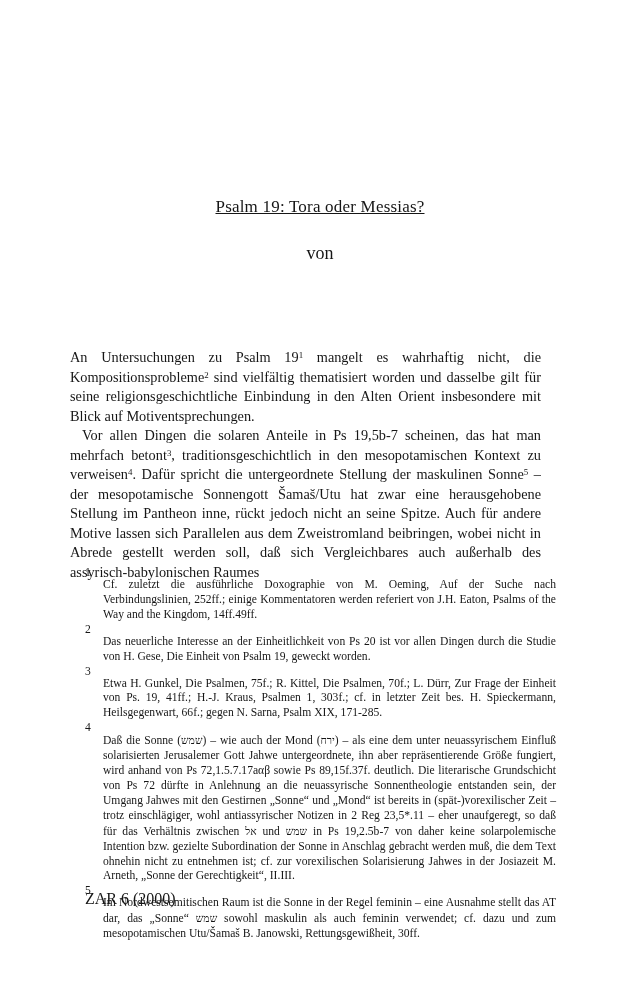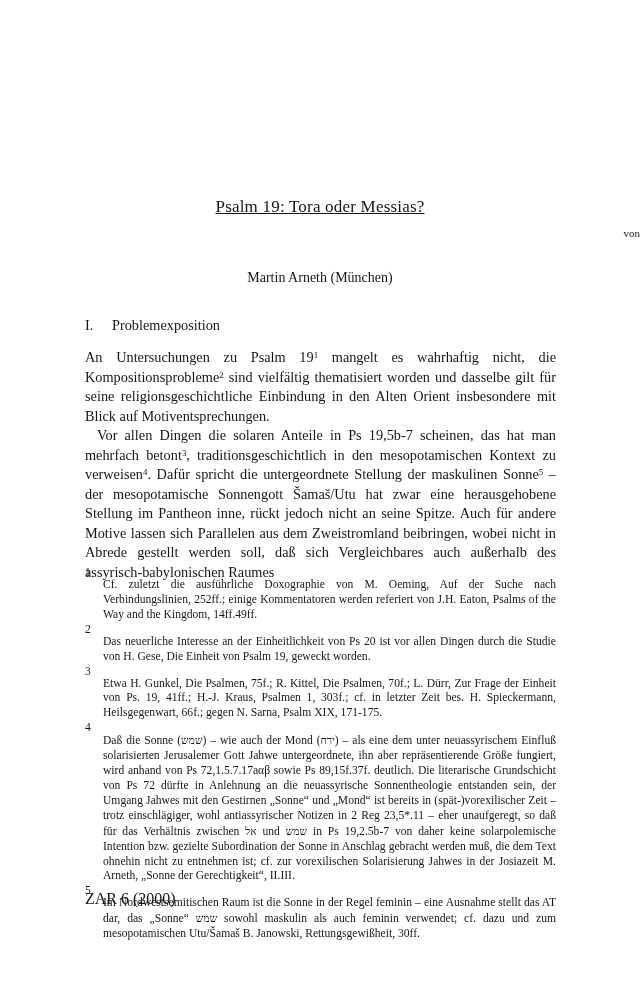--- a/index.html
+++ b/index.html
@@ -18,42 +18,42 @@
     top: 190px; left: 0; right: 0;
     text-align: center;
     font-size: 17px;
     font-weight: normal;
     margin: 7px;
     letter-spacing: 0.2px;
     text-decoration: underline;
   }
   .byline {
     position: absolute;
-    top: 227px; left: 0; right: 0;
-    text-align: right;
-    font-size: 11px;
+    top: 243px; left: 0; right: 0;
+    text-align: center;
+    font-size: 18px;
   }
   .author {
     position: absolute;
     top: 270px; left: 0; right: 0;
     text-align: center;
     font-size: 14px;
   }
   .section-heading {
     position: absolute;
     top: 317px; left: 85px; width: 471px;
     font-size: 14.3px;
   }
   .section-heading .sec-num {
     display: inline-block;
     width: 27px;
   }
   .body-text {
     position: absolute;
-    top: 348px; left: 85px; width: 471px;
+    top: 348px; left: 70px; width: 471px;
     font-size: 14.3px;
     line-height: 19.5px;
     text-align: justify;
   }
   .body-text p { margin: 0; }
   .body-text p.indent { text-indent: 12px; }
   .sup {
     font-size: 0.62em;
     position: relative;
     top: -0.45em;
@@ -90,45 +90,41 @@
 </style>
 </head>
 <body>
 
 <div class="page">
 
   <h1 class="title">Psalm 19: Tora oder Messias?</h1>
 
   <div class="byline">von</div>
 
-  <div class="author">Martin Arneth (München)</div>
 
-  <div class="section-heading">
-    <span class="sec-num">I.</span><span>Problemexposition</span>
-  </div>
 
   <div class="body-text">
     <p>An Untersuchungen zu Psalm 19<span class="sup">1</span> mangelt es wahrhaftig nicht, die Kompositionsprobleme<span class="sup">2</span> sind vielfältig thematisiert worden und dasselbe gilt für seine religionsgeschichtliche Einbindung in den Alten Orient insbesondere mit Blick auf Motiventsprechungen.</p>
     <p class="indent">Vor allen Dingen die solaren Anteile in Ps 19,5b-7 scheinen, das hat man mehrfach betont<span class="sup">3</span>, traditionsgeschichtlich in den mesopotamischen Kontext zu verweisen<span class="sup">4</span>. Dafür spricht die untergeordnete Stellung der maskulinen Sonne<span class="sup">5</span> – der mesopotamische Sonnengott Šamaš/Utu hat zwar eine herausgehobene Stellung im Pantheon inne, rückt jedoch nicht an seine Spitze. Auch für andere Motive lassen sich Parallelen aus dem Zweistromland beibringen, wobei nicht in Abrede gestellt werden soll, daß sich Vergleichbares auch außerhalb des assyrisch-babylonischen Raumes</p>
   </div>
 
   <div class="footnotes">
     <div class="footnote">
       <span class="fn-num">1</span>
       <span class="fn-text">Cf. zuletzt die ausführliche Doxographie von M. Oeming, Auf der Suche nach Verbindungslinien, 252ff.; einige Kommentatoren werden referiert von J.H. Eaton, Psalms of the Way and the Kingdom, 14ff.49ff.</span>
     </div>
 
     <div class="footnote">
       <span class="fn-num">2</span>
       <span class="fn-text">Das neuerliche Interesse an der Einheitlichkeit von Ps 20 ist vor allen Dingen durch die Studie von H. Gese, Die Einheit von Psalm 19, geweckt worden.</span>
     </div>
 
     <div class="footnote">
       <span class="fn-num">3</span>
-      <span class="fn-text">Etwa H. Gunkel, Die Psalmen, 75f.; R. Kittel, Die Psalmen, 70f.; L. Dürr, Zur Frage der Einheit von Ps. 19, 41ff.; H.-J. Kraus, Psalmen 1, 303f.; cf. in letzter Zeit bes. H. Spieckermann, Heilsgegenwart, 66f.; gegen N. Sarna, Psalm XIX, 171-175.</span>
+      <span class="fn-text">Etwa H. Gunkel, Die Psalmen, 75f.; R. Kittel, Die Psalmen, 70f.; L. Dürr, Zur Frage der Einheit von Ps. 19, 41ff.; H.-J. Kraus, Psalmen 1, 303f.; cf. in letzter Zeit bes. H. Spieckermann, Heilsgegenwart, 66f.; gegen N. Sarna, Psalm XIX, 171-285.</span>
     </div>
 
     <div class="footnote">
       <span class="fn-num">4</span>
       <span class="fn-text">Daß die Sonne (<span class="heb">שמש</span>) – wie auch der Mond (<span class="heb">ירח</span>) – als eine dem unter neuassyrischem Einfluß solarisierten Jerusalemer Gott Jahwe untergeordnete, ihn aber repräsentierende Größe fungiert, wird anhand von Ps 72,1.5.7.17aαβ sowie Ps 89,15f.37f. deutlich. Die literarische Grundschicht von Ps 72 dürfte in Anlehnung an die neuassyrische Sonnentheologie entstanden sein, der Umgang Jahwes mit den Gestirnen „Sonne“ und „Mond“ ist bereits in (spät-)vorexilischer Zeit – trotz einschlägiger, wohl antiassyrischer Notizen in 2 Reg 23,5*.11 – eher unaufgeregt, so daß für das Verhältnis zwischen <span class="heb">אל</span> und <span class="heb">שמש</span> in Ps 19,2.5b-7 von daher keine solarpolemische Intention bzw. gezielte Subordination der Sonne in Anschlag gebracht werden muß, die dem Text ohnehin nicht zu entnehmen ist; cf. zur vorexilischen Solarisierung Jahwes in der Josiazeit M. Arneth, „Sonne der Gerechtigkeit“, II.III.</span>
     </div>
 
     <div class="footnote">
       <span class="fn-num">5</span>
       <span class="fn-text">Im Nordwestsemitischen Raum ist die Sonne in der Regel feminin – eine Ausnahme stellt das AT dar, das „Sonne“ <span class="heb">שמש</span> sowohl maskulin als auch feminin verwendet; cf. dazu und zum mesopotamischen Utu/Šamaš B. Janowski, Rettungsgewißheit, 30ff.</span>

